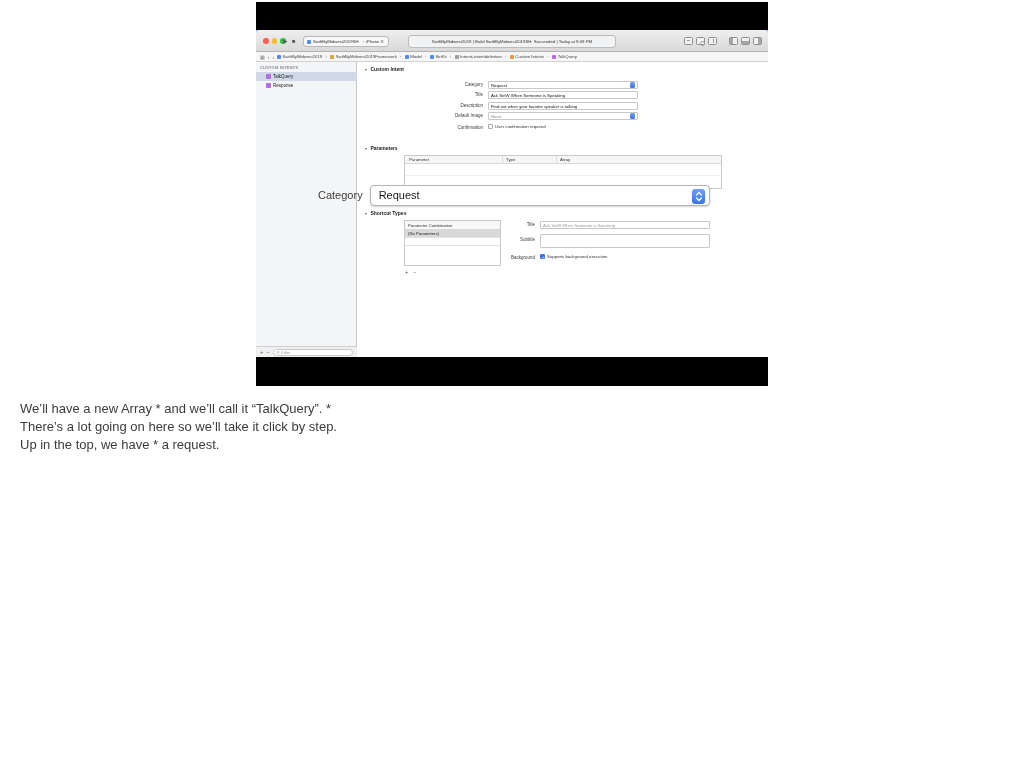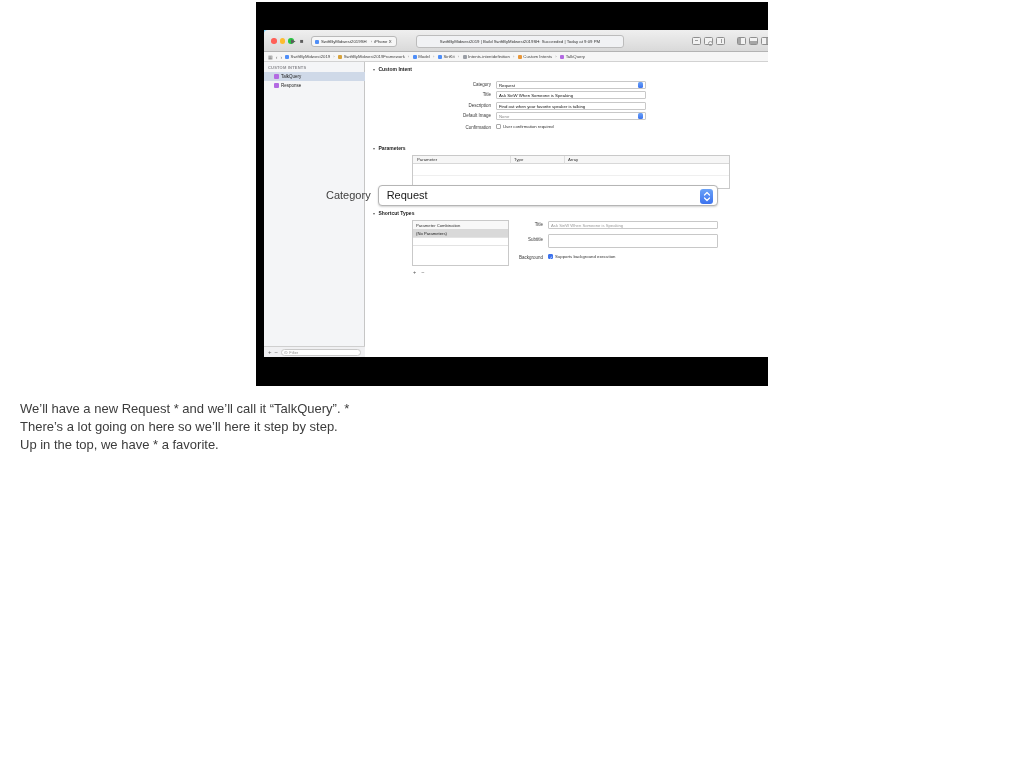--- a/index.html
+++ b/index.html
@@ -3,21 +3,21 @@
 <meta charset="utf-8">
 <style>
   * { margin:0; padding:0; box-sizing:border-box; }
   html,body { width:1024px; height:764px; background:#ffffff; font-family:"Liberation Sans", sans-serif; }
   .page { position:relative; width:1024px; height:764px; overflow:hidden; }
 
   
   .frame { position:absolute; left:256px; top:2px; width:512px; height:384px; background:#000; overflow:hidden; }
 
   
-  .xcode { position:absolute; left:8px; top:28px; width:512px; height:232px; background:#7dd3fc; color:#333; font-size:4.5px; }
+  .xcode { position:absolute; left:0; top:28px; width:512px; height:232px; background:#7dd3fc; color:#333; font-size:4.5px; }
 
   .toolbar { position:absolute; left:0; top:0; width:512px; height:22px;
              background:linear-gradient(#efefef,#d9d9d9); border-bottom:1px solid #b3b3b3; border-radius:4px 4px 0 0; }
   .traffic { position:absolute; left:7px; top:8px; display:flex; gap:3px; }
   .light { width:5.5px; height:5.5px; border-radius:50%; display:inline-block; }
   .light.red{background:#ff5f57}.light.yellow{background:#fdbc2e}.light.green{background:#28c841}
   .tb-glyph { position:absolute; top:7px; font-size:6px; color:#5c5c5c; line-height:8px; }
   .i-play::before{content:"▶";} .i-stop::before{content:"■";}
   .g-play{left:27px} .g-stop{left:36px}
   .scheme { position:absolute; left:47px; top:6px; width:86px; height:11px; background:#f7f7f7;
@@ -297,18 +297,18 @@
               <path d="M1.5 7 L4 9.5 L6.5 7" fill="none" stroke="#fff" stroke-width="1.2" stroke-linecap="round" stroke-linejoin="round"></path>
             </svg>
           </span>
         </span>
       </div>
 
     </div>
   </div>
 
   <div class="notes">
-    <p>We’ll have a new Request * and we’ll call it “TalkQuery”. *</p>
-    <p>There’s a lot going on here so we’ll here it step by step.</p>
-    <p>Up in the top, we have * a favorite.</p>
+    <p>We’ll have a new Array * and we’ll call it “TalkQuery”. *</p>
+    <p>There’s a lot going on here so we’ll take it click by step.</p>
+    <p>Up in the top, we have * a request.</p>
   </div>
 
 </div>
 
 </body></html>

